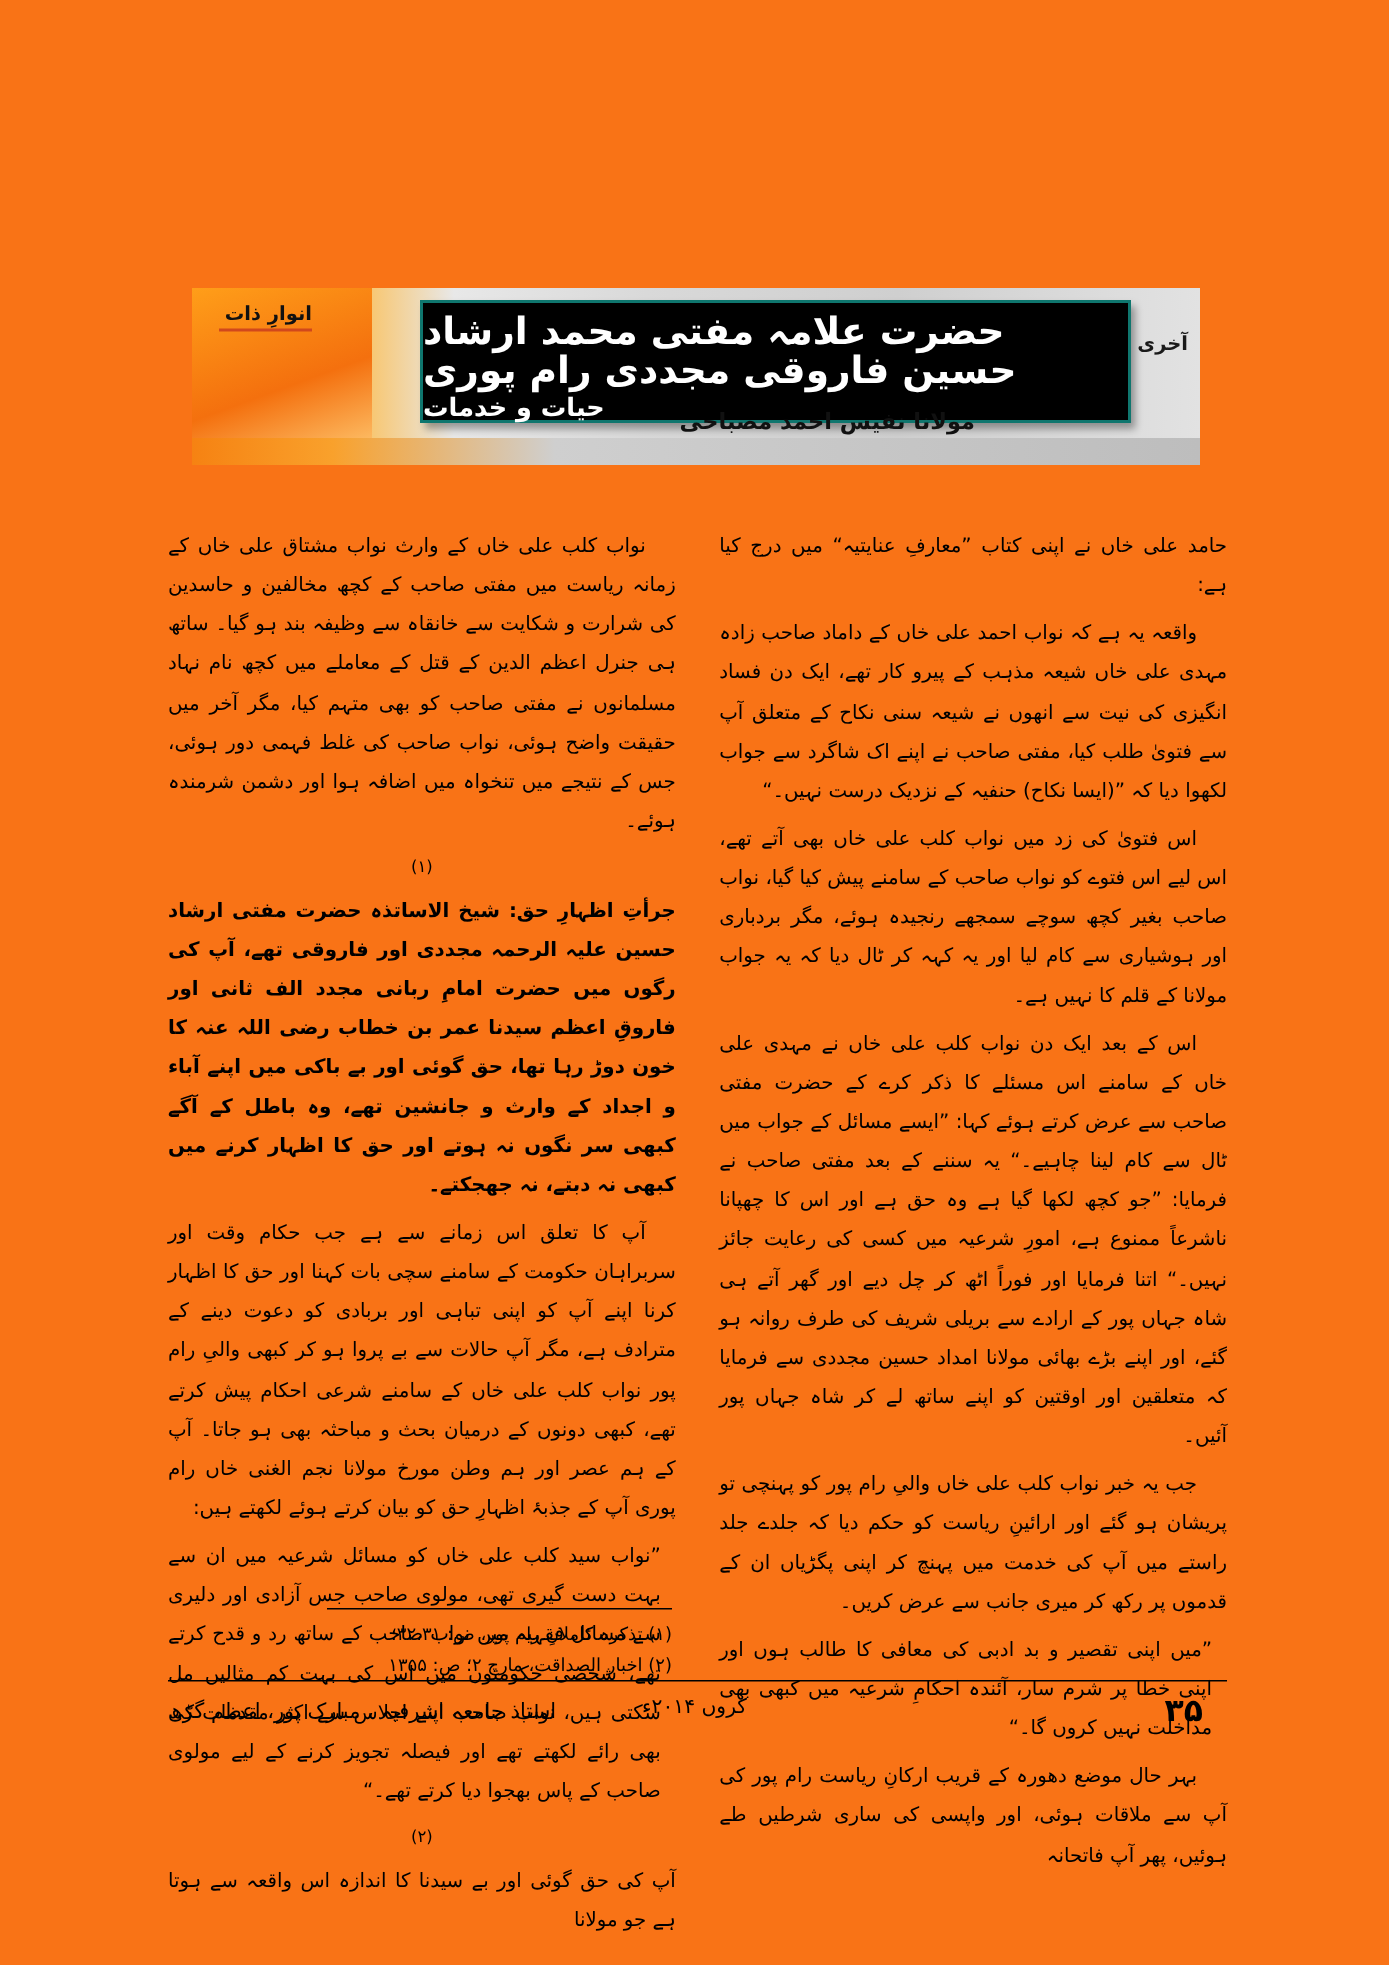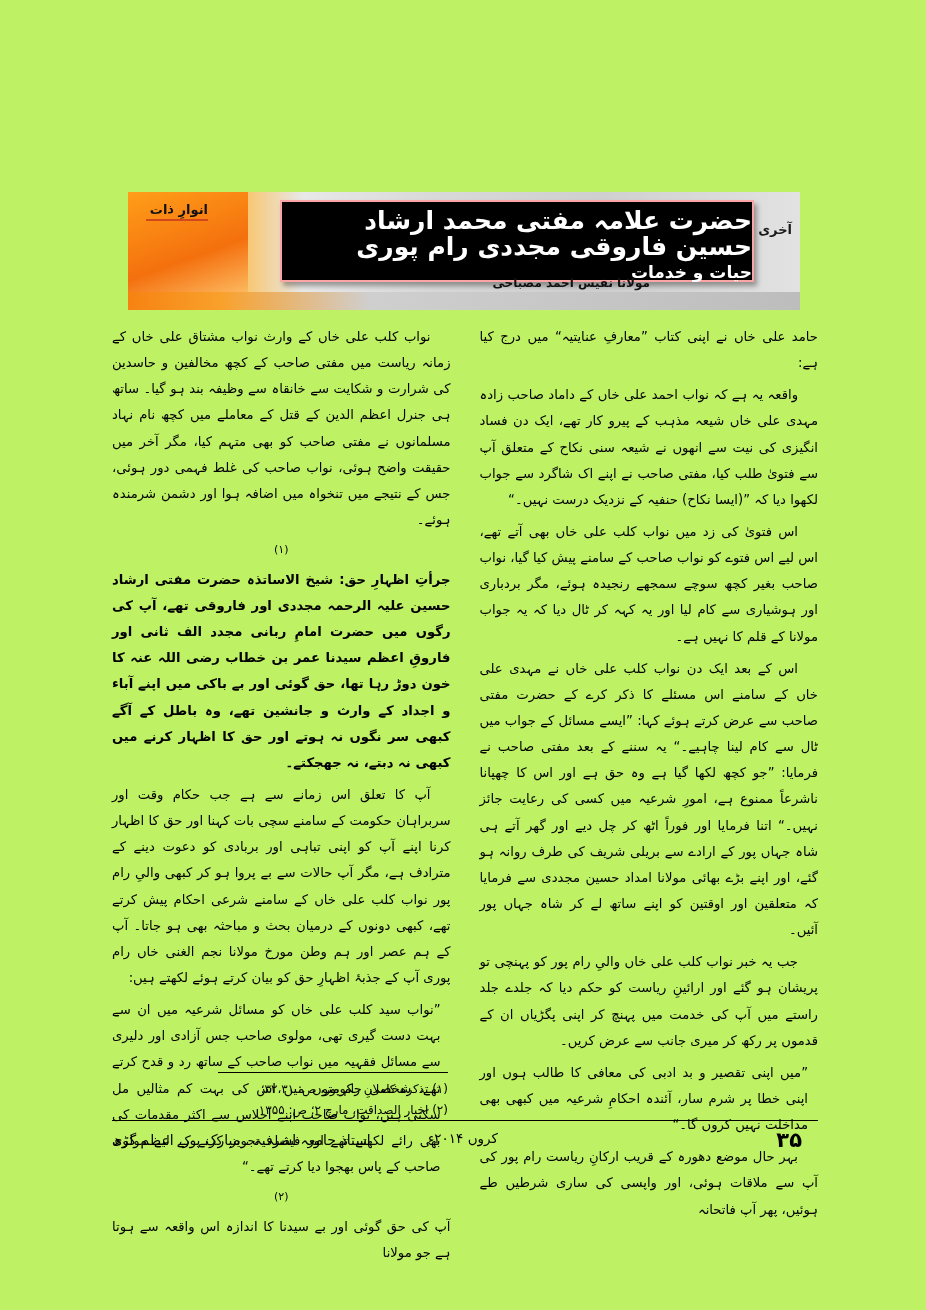--- a/index.html
+++ b/index.html
@@ -12,21 +12,21 @@
     height: 1310px;
     font-family: "DejaVu Sans", "Liberation Sans", sans-serif;
     color: #000;
     position: relative;
     overflow: hidden;
   }
 
   .page {
     position: absolute;
     inset: 0;
-    background: #bef264;
+    background: #f97316;
   }
 
   
   .header {
     position: absolute;
     top: 192px;
     left: 128px;
     width: 672px;
     height: 118px;
   }
@@ -58,23 +58,23 @@
     height: 18px;
     background: linear-gradient(90deg, #f68212 0%, #f9a12c 14%, #cfcfcf 36%, #bdbdbd 100%);
   }
   .header-plate {
     position: absolute;
     top: 8px;
     right: 46px;
     width: 470px;
     height: 78px;
     background: #000;
-    border: 2px solid #fca5a5;
+    border: 2px solid #0f766e;
     color: #fff;
-    text-align: right;
+    text-align: left;
     box-shadow: 3px 4px 5px rgba(0,0,0,.35);
   }
   .plate-line1 {
     font-size: 25px;
     font-weight: bold;
     line-height: 1.05;
     padding-top: 6px;
     letter-spacing: .5px;
   }
   .plate-line2 {
@@ -104,29 +104,29 @@
     right: 8px;
     font-size: 13px;
     font-weight: bold;
     color: #1a1a1a;
     writing-mode: horizontal-tb;
   }
   .header-author {
     position: absolute;
     bottom: 20px;
     right: 150px;
-    font-size: 12px;
+    font-size: 15px;
     font-weight: bold;
     color: #111;
   }
 
   
   .columns {
     position: absolute;
-    top: 324px;
+    top: 352px;
     left: 112px;
     width: 706px;
     height: 790px;
     display: flex;
     flex-direction: row-reverse;
     gap: 29px;
   }
   .col {
     width: 340px;
     font-size: 13.2px;

